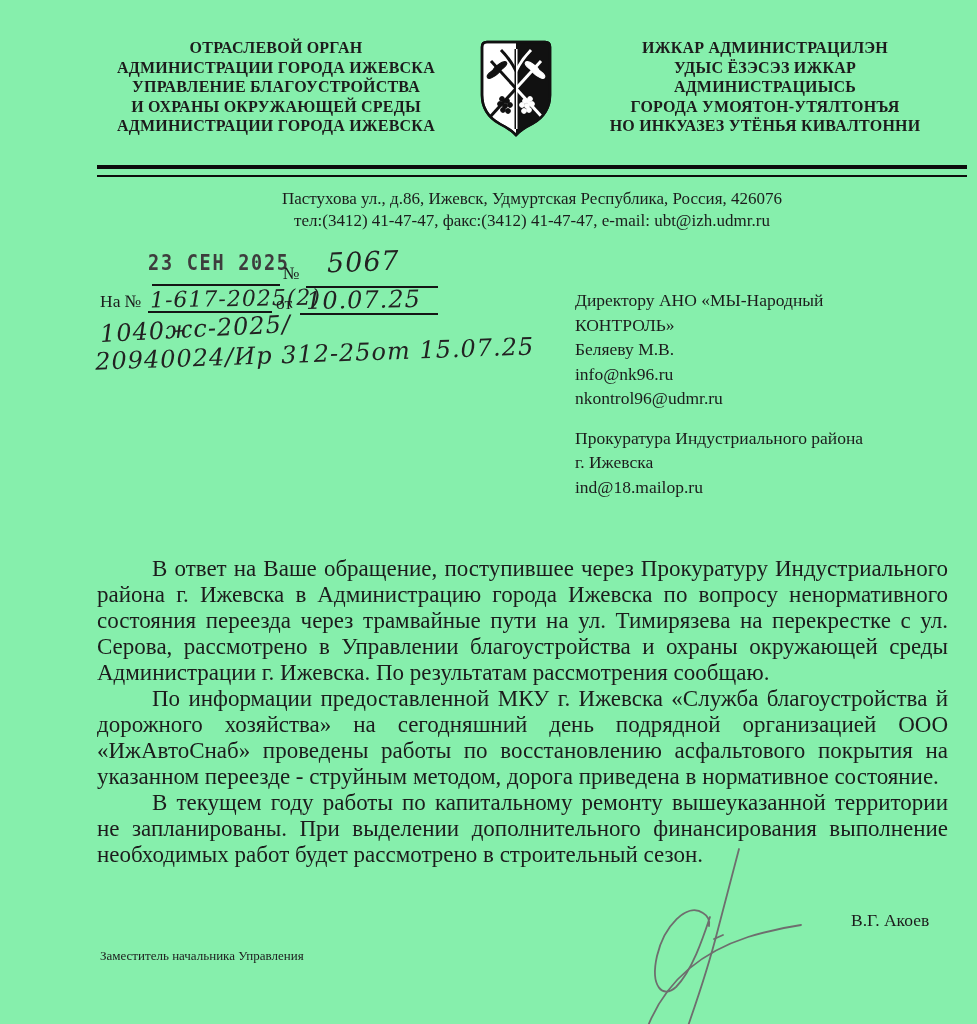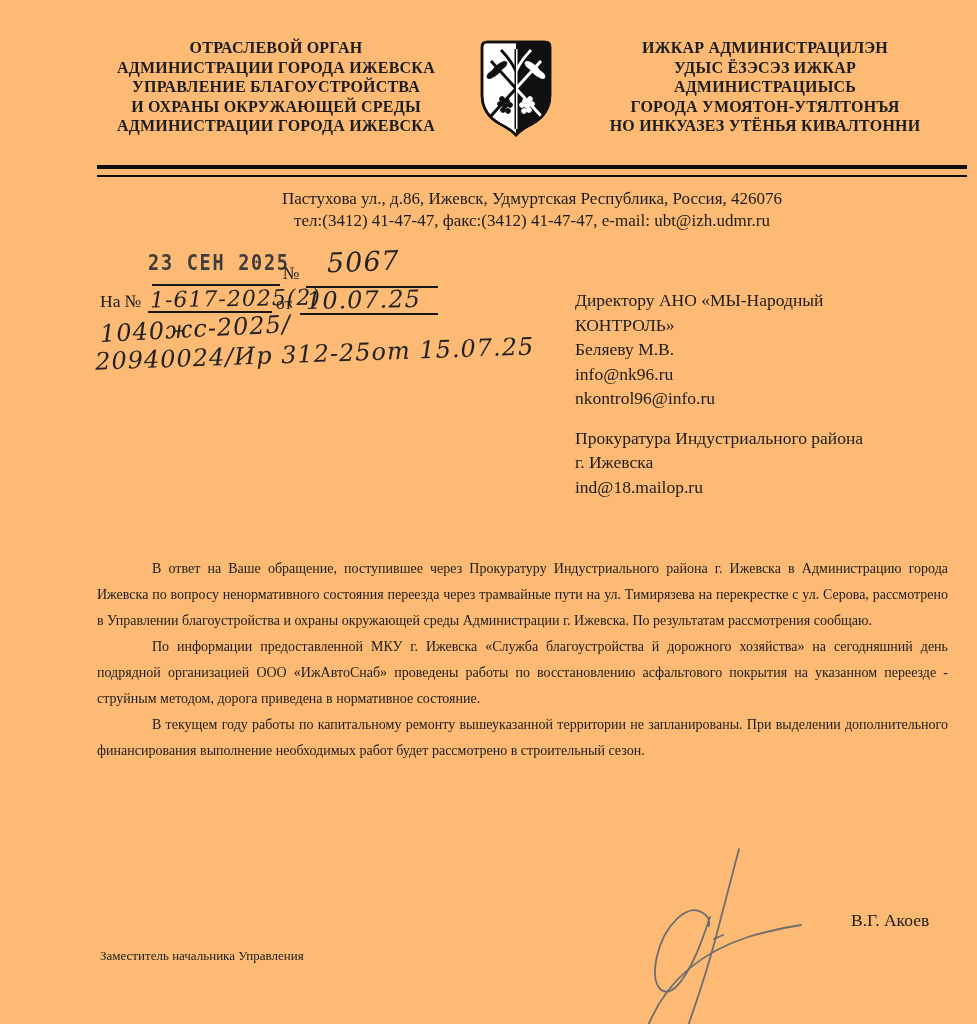--- a/index.html
+++ b/index.html
@@ -1,19 +1,19 @@
 <!DOCTYPE html>
 <html><head>
 <meta charset="utf-8">
 <style>
   html,body{margin:0;padding:0;background:#e8e8e8;}
   .page{
     position:relative;
     width:977px;height:1024px;
-    background:#fdba74;
+    background:#86efac;
     overflow:hidden;
     font-family:"Liberation Serif","DejaVu Serif",serif;
     color:#1c1c1c;
   }
   
   .org-block{position:absolute;top:38px;text-align:center;font-weight:bold;
     font-size:16px;line-height:19.6px;letter-spacing:.2px;}
   .org-left{left:80px;width:392px;}
   .org-right{left:563px;width:404px;}
   .coat{position:absolute;left:476px;top:37px;width:80px;height:102px;}
@@ -33,21 +33,21 @@
   .hand{font-family:"DejaVu Serif",serif;font-style:italic;color:#222;
     letter-spacing:1px;white-space:nowrap;}
   .blank-line{border-bottom:2px solid #151515;height:0;}
   .reflabel{font-size:17.5px;}
   
   .recipients{position:absolute;left:575px;top:288px;width:395px;
     font-size:17.5px;line-height:24.5px;}
   .recip-gap{height:15px;}
   
   .body-text{position:absolute;left:97px;top:556px;width:851px;
-    font-size:14px;line-height:26px;text-align:justify;}
+    font-size:23px;line-height:26px;text-align:justify;}
   .body-text p{margin:0;text-indent:55px;}
   
   .sig-label{position:absolute;left:100px;top:948px;font-size:13px;}
   .sig-name{position:absolute;left:851px;top:910px;font-size:17.5px;}
   .sig-svg{position:absolute;left:0;top:0;pointer-events:none;}
 </style>
 </head>
 <body>
 
 <div class="page">
@@ -151,21 +151,21 @@
   <div class="abs blank-line" style="left:300px;top:313px;width:138px;"></div>
 
   <div class="abs hand" style="left:100px;top:315px;font-size:24px;transform:rotate(-3deg);">1040жс-2025/</div>
   <div class="abs hand" style="left:95px;top:340px;font-size:24px;transform:rotate(-2deg);">20940024/Ир 312-25от 15.07.25</div>
 
   <div class="recipients">
     <div>Директору АНО «МЫ-Народный</div>
     <div>КОНТРОЛЬ»</div>
     <div>Беляеву М.В.</div>
     <div class="u">info@nk96.ru</div>
-    <div class="u">nkontrol96@info.ru</div>
+    <div class="u">nkontrol96@udmr.ru</div>
     <div class="recip-gap"></div>
     <div>Прокуратура Индустриального района</div>
     <div>г. Ижевска</div>
     <div>ind@18.mailop.ru</div>
   </div>
 
   <div class="body-text">
     <p>В ответ на Ваше обращение, поступившее через Прокуратуру Индустриального района г. Ижевска в Администрацию города Ижевска по вопросу ненормативного состояния переезда через трамвайные пути на ул. Тимирязева на перекрестке с ул. Серова, рассмотрено в Управлении благоустройства и охраны окружающей среды Администрации г. Ижевска. По результатам рассмотрения сообщаю.</p>
     <p>По информации предоставленной МКУ г. Ижевска «Служба благоустройства й дорожного хозяйства» на сегодняшний день подрядной организацией ООО «ИжАвтоСнаб» проведены работы по восстановлению асфальтового покрытия на указанном переезде - струйным методом, дорога приведена в нормативное состояние.</p>
     <p>В текущем году работы по капитальному ремонту вышеуказанной территории не запланированы. При выделении дополнительного финансирования выполнение необходимых работ будет рассмотрено в строительный сезон.</p>

